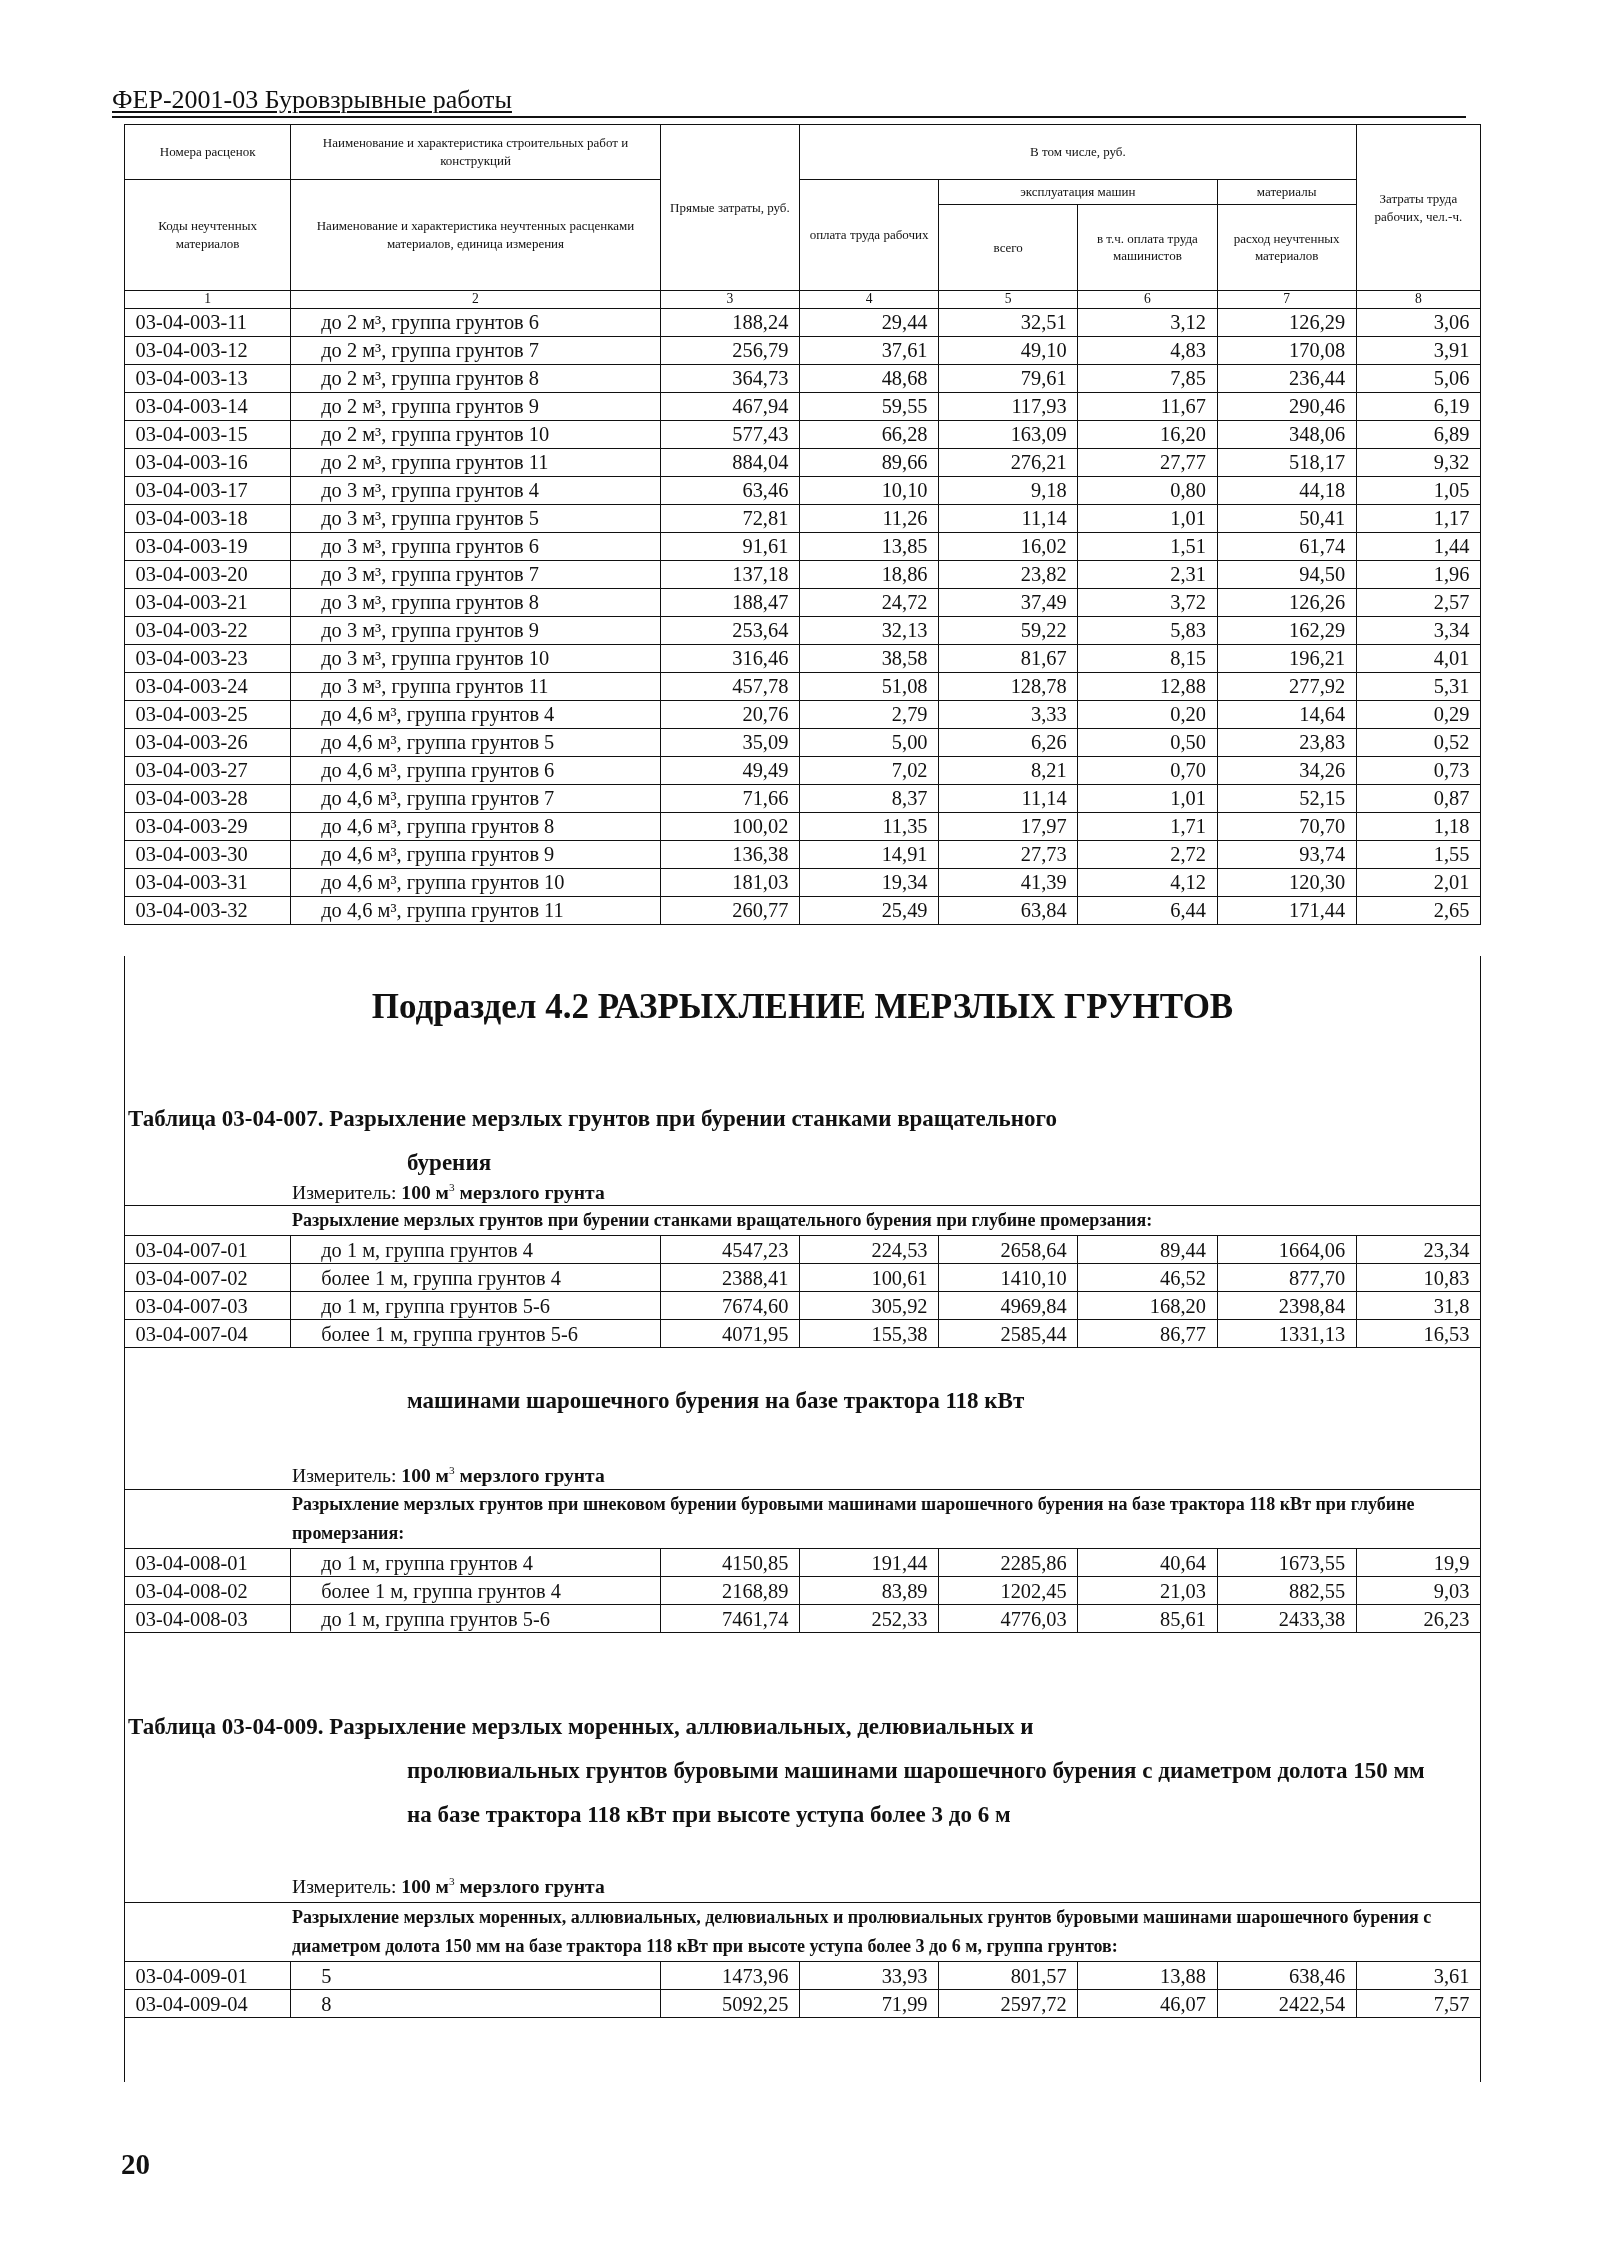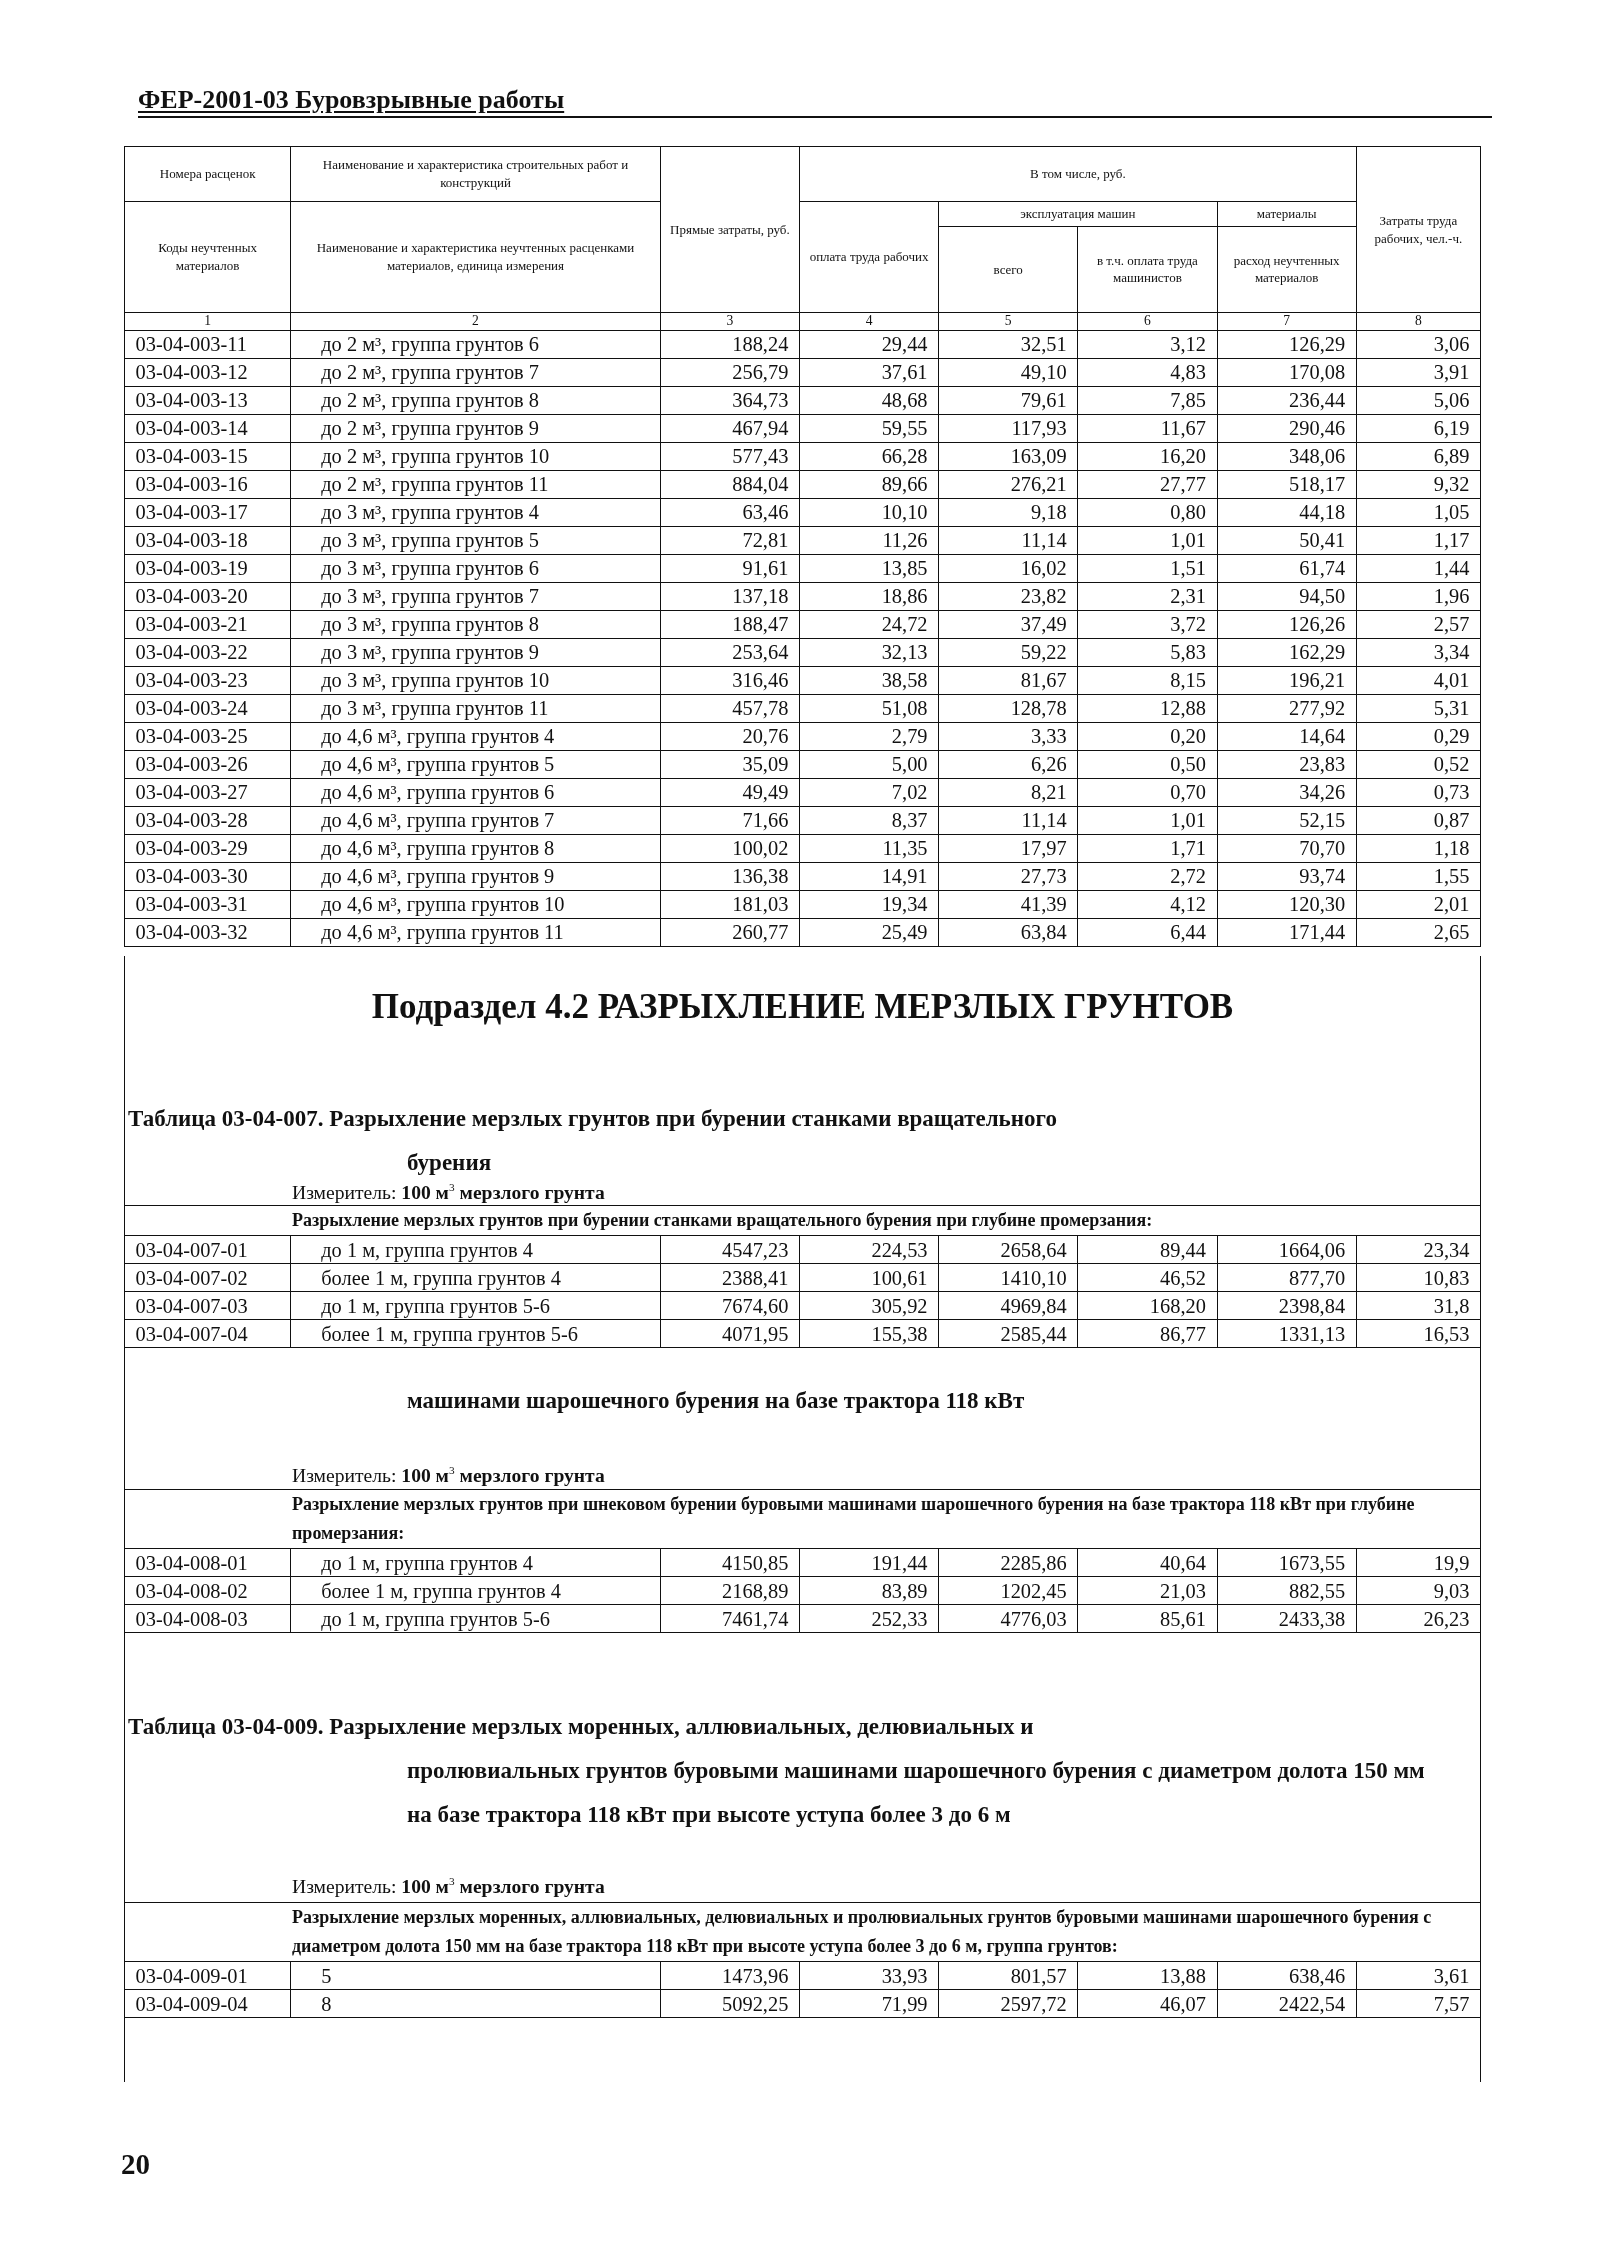--- a/index.html
+++ b/index.html
@@ -1,24 +1,24 @@
 <!DOCTYPE html>
 <html style="font-size:12px"><head>
 <meta charset="utf-8">
 <style>
   html, body { margin: 0; padding: 0; background: #ffffff; }
   body { width: 1617px; height: 2261px; position: relative; overflow: hidden;
          font-family: "Liberation Serif", "DejaVu Serif", serif; color: #111; }
-  .page-header { position: absolute; left: 138px; top: 81px; width: 1354px;
-                 border-bottom: 2.3px solid #111; height: 35px; font-weight: bold; }
+  .page-header { position: absolute; left: 112px; top: 81px; width: 1354px;
+                 border-bottom: 2.3px solid #111; height: 35px; }
   .page-header span { font-size: 26px; position: absolute; left: 0; bottom: 1.5px;
                       text-decoration: underline; text-underline-offset: 3px; }
   table { border-collapse: collapse; table-layout: fixed; }
   td, th { border: 1.5px solid #111; padding: 0 6px; }
-  .main-table { position: absolute; left: 124px; top: 146px; width: 1357px; }
+  .main-table { position: absolute; left: 124px; top: 124px; width: 1357px; }
   .main-table th { font-weight: normal; font-size: 13px; text-align: center; line-height: 1.35; padding: 3px 4.5px; }
   .main-table td { font-size: 20.4px; height: 27px; line-height: 26px; white-space: nowrap; overflow: hidden; }
   .c-code { text-align: left; padding-left: 10.6px !important; }
   .c-name { text-align: left; padding-left: 30px !important; }
   .c-num { text-align: right; padding-right: 10.6px !important; }
   .col-nums td { font-size: 13.6px; text-align: center; height: 16.6px; line-height: 16.6px; }
   .lower-frame { position: absolute; left: 124px; top: 956px; width: 1357px; height: 1126px;
                  border-left: 1.5px solid #111; border-right: 1.5px solid #111; box-sizing: border-box; }
   .subsection-title { position: absolute; left: 124px; top: 987px; width: 1357px; text-align: center;
                       font-size: 35px; font-weight: bold; }

